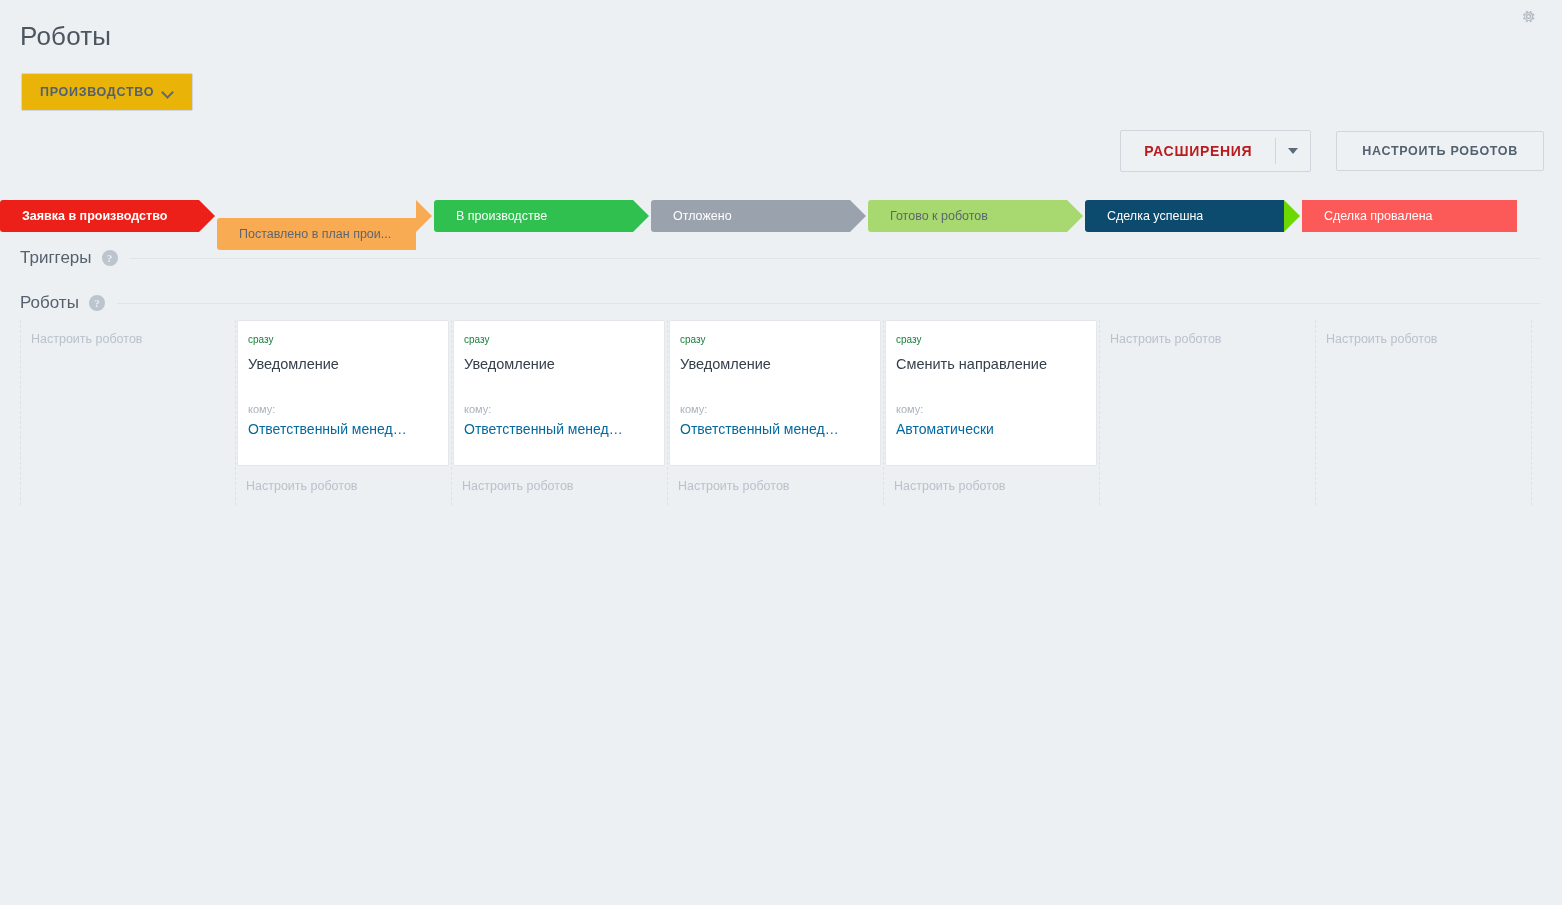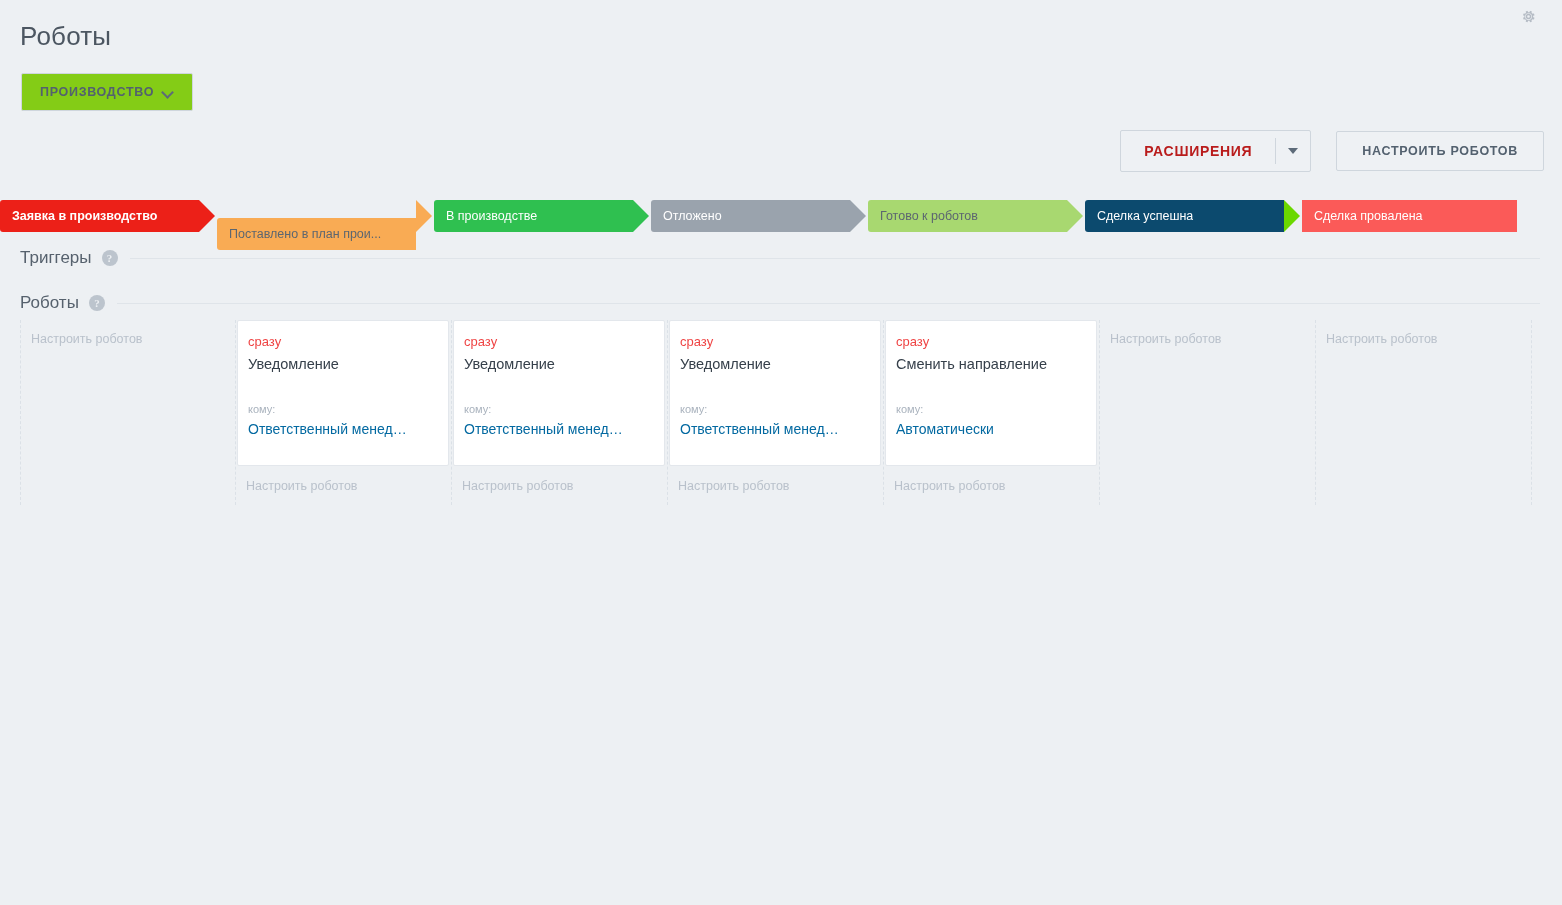--- a/index.html
+++ b/index.html
@@ -30,21 +30,21 @@
   }
 
   
   .filter-btn {
     position: absolute;
     left: 21px;
     top: 73px;
     height: 38px;
     min-width: 151px;
     box-sizing: border-box;
-    background: #84cc16;
+    background: #eab308;
     border: 1px solid #cfd6dd;
     border-radius: 2px;
     display: flex;
     align-items: center;
     justify-content: center;
     gap: 9px;
     padding: 0 18px;
     cursor: pointer;
     font-size: 12.5px;
     font-weight: bold;
@@ -146,21 +146,21 @@
     top: 0;
     height: 32px;
     display: flex;
     align-items: center;
     cursor: pointer;
   }
   .stage .body {
     height: 32px;
     display: flex;
     align-items: center;
-    padding-left: 12px;
+    padding-left: 22px;
     box-sizing: border-box;
     border-top-left-radius: 3px;
     border-bottom-left-radius: 3px;
   }
   .stage.first .body { border-top-left-radius: 3px; border-bottom-left-radius: 3px; }
   .stage .arrow {
     width: 0;
     height: 0;
     border-top: 16px solid transparent;
     border-bottom: 16px solid transparent;
@@ -259,22 +259,22 @@
     background: #ffffff;
     border: 1px solid #e3e7ec;
     border-radius: 2px;
     box-sizing: border-box;
     cursor: pointer;
   }
   .card .when {
     position: absolute;
     left: 10px;
     top: 13px;
-    font-size: 13px;
-    color: #ef4444;
+    font-size: 10px;
+    color: #15803d;
   }
   .card .title {
     position: absolute;
     left: 10px;
     top: 35px;
     font-size: 14.5px;
     color: #36404b;
     white-space: nowrap;
     overflow: hidden;
   }

